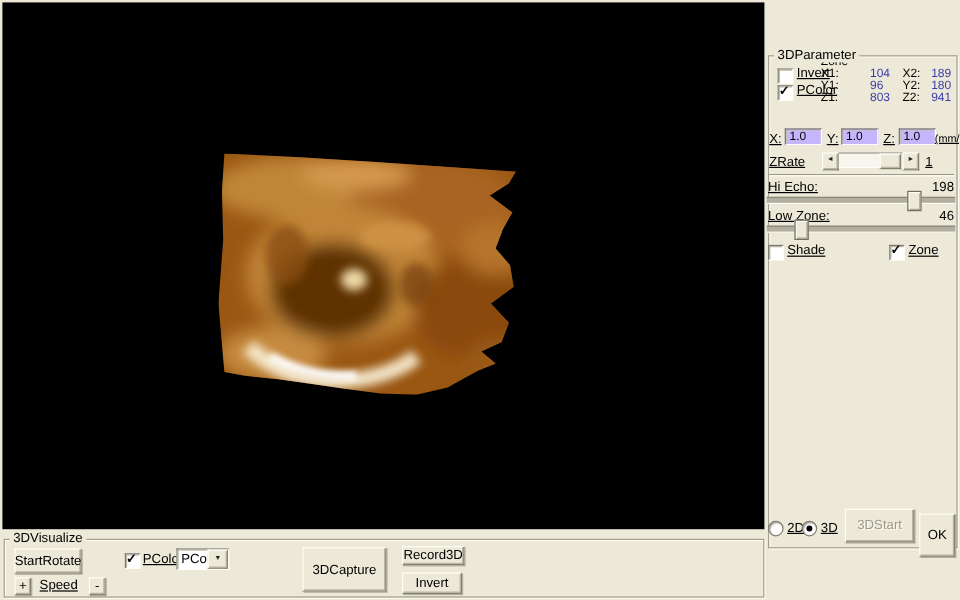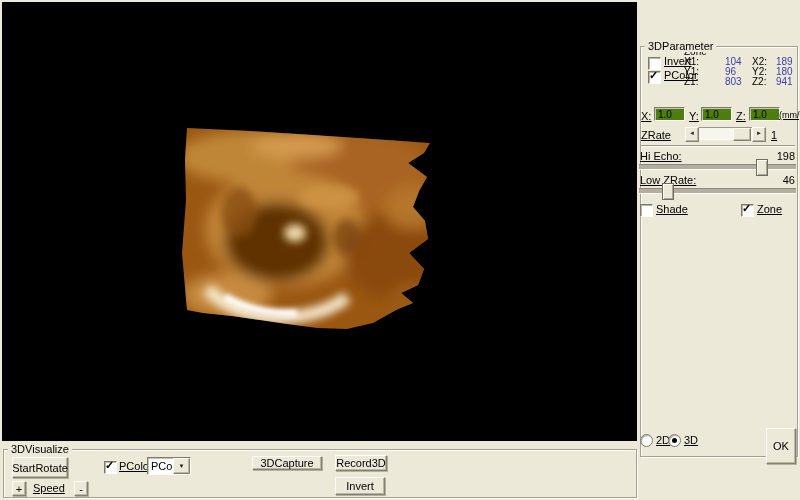--- a/index.html
+++ b/index.html
@@ -17,21 +17,21 @@
   .btn.disabled{color:#9d9a8c;text-shadow:1px 1px 0 #fffef6;}
 
   .checkbox{position:absolute;width:11px;height:11px;background:#fff;border:1px solid;border-color:#7d7a6a #fffef6 #fffef6 #7d7a6a;box-shadow:inset 1px 1px 0 #b9b6a7;}
   .checkbox .mark{visibility:hidden;position:absolute;left:0px;top:-3px;font-size:11px;font-weight:bold;}
   .checkbox.on .mark{visibility:visible;}
 
   .radio{position:absolute;width:11px;height:11px;border-radius:50%;background:#fff;border:1px solid #7d7a6a;box-shadow:inset 1px 1px 1px rgba(0,0,0,.35);}
   .radio .dot{visibility:hidden;position:absolute;left:3px;top:3px;width:5px;height:5px;border-radius:50%;background:#000;}
   .radio.on .dot{visibility:visible;}
 
-  .field-input{position:absolute;background:#4d7c0f;border:1px solid;border-color:#7d7a6a #fffef6 #fffef6 #7d7a6a;box-shadow:inset 1px 1px 0 #c7c4b5;font-family:"Liberation Sans",sans-serif;font-size:10px;padding:0 0 0 3px;margin:0;outline:none;}
+  .field-input{position:absolute;background:#c4b5fd;border:1px solid;border-color:#7d7a6a #fffef6 #fffef6 #7d7a6a;box-shadow:inset 1px 1px 0 #c7c4b5;font-family:"Liberation Sans",sans-serif;font-size:10px;padding:0 0 0 3px;margin:0;outline:none;}
 
   .hsep{position:absolute;height:0;border-top:1px solid #9a978b;border-bottom:1px solid #fffef4;}
 
   .slider{position:absolute;height:16px;}
   .slider-track{position:absolute;left:0;right:0;top:6px;height:4px;background:#b2afa0;border-top:1px solid #8c897c;border-bottom:1px solid #fffef6;}
   .slider-thumb{position:absolute;top:1px;width:10px;height:15px;background:var(--panel-bg,#ece9d8);border:1px solid #6f6c60;box-shadow:inset 1px 1px 0 #fffef6,inset -1px -1px 0 #aaa799;}
 
   .sb{position:absolute;display:flex;height:13px;}
   .sb-btn{width:12px;height:13px;background:var(--panel-bg,#ece9d8);border:1px solid #84816f;border-top-color:#fffef6;border-left-color:#fffef6;box-shadow:inset -1px -1px 0 #b9b6a7;font-size:6px;line-height:11px;text-align:center;color:#222;}
   .sb-track{position:relative;flex:1;background:#f7f6ee;border-top:1px solid #9a978b;border-bottom:1px solid #fffef6;}
@@ -140,57 +140,58 @@
 
   <div class="hsep" style="left:641px;top:145px;width:154px"></div>
 
   <span class="lbl" style="left:640px;top:150px">Hi Echo:</span>
   <span class="val-right" style="left:750px;top:150px;width:45px">198</span>
   <div class="slider" style="left:639px;top:158px;width:157px">
     <span class="slider-track"></span>
     <span class="slider-thumb" style="left: calc(77.6471% - 5px);"></span>
   </div>
 
-  <span class="lbl" style="left:640px;top:174px">Low ZRate:</span>
+  <span class="lbl" style="left:640px;top:174px">Low Zone:</span>
   <span class="val-right" style="left:750px;top:174px;width:45px">46</span>
   <div class="slider" style="left:639px;top:182px;width:157px">
     <span class="slider-track"></span>
     <span class="slider-thumb" style="left: calc(18.0392% - 5px);"></span>
   </div>
 
   <span class="checkbox" style="left:640px;top:204px"></span>
   <span class="lbl" style="left:656px;top:203px">Shade</span>
   <span class="checkbox on" style="left:741px;top:204px">
       <span class="mark">✓</span>
     </span>
   <span class="lbl" style="left:757px;top:203px">Zone</span>
 
   <span class="radio" style="left:640px;top:434px"></span>
   <span class="lbl" style="left:656px;top:434px">2D</span>
   <span class="radio on" style="left:668px;top:434px">
       <span class="dot"></span>
     </span>
   <span class="lbl" style="left:684px;top:434px">3D</span>
 
+  <button class="btn disabled" style="left:704px;top:424px;width:58px;height:28px">3DStart</button>
   <button class="btn" style="left:766px;top:428px;width:30px;height:36px">OK</button>
 
   <div class="gbox" style="left:3px;top:449px;width:632px;height:47px"></div>
   <span class="glabel" style="left:8px;top:443px">3DVisualize</span>
 
   <button class="btn" style="left:12px;top:457px;width:56px;height:21px">StartRotate</button>
   <button class="btn" style="left:12px;top:481px;width:14px;height:15px">+</button>
   <span class="lbl" style="left:33px;top:482px">Speed</span>
   <button class="btn" style="left:74px;top:481px;width:14px;height:15px">-</button>
 
   <span class="checkbox on" style="left:104px;top:461px">
       <span class="mark">✓</span>
     </span>
   <span class="lbl" style="left:119px;top:460px">PColor</span>
   <div class="combo" style="left:147px;top:457px;width:42px;height:16px">
     <span class="combo-text">PColor</span>
     <span class="combo-btn">▼</span>
   </div>
 
-  <button class="btn" style="left:252px;top:456px;width:70px;height:14px">3DCapture</button>
+  <button class="btn" style="left:252px;top:456px;width:70px;height:37px">3DCapture</button>
   <button class="btn" style="left:335px;top:455px;width:52px;height:16px">Record3D</button>
   <button class="btn" style="left:335px;top:477px;width:50px;height:18px">Invert</button>
 
 </div>
 
 </body></html>

